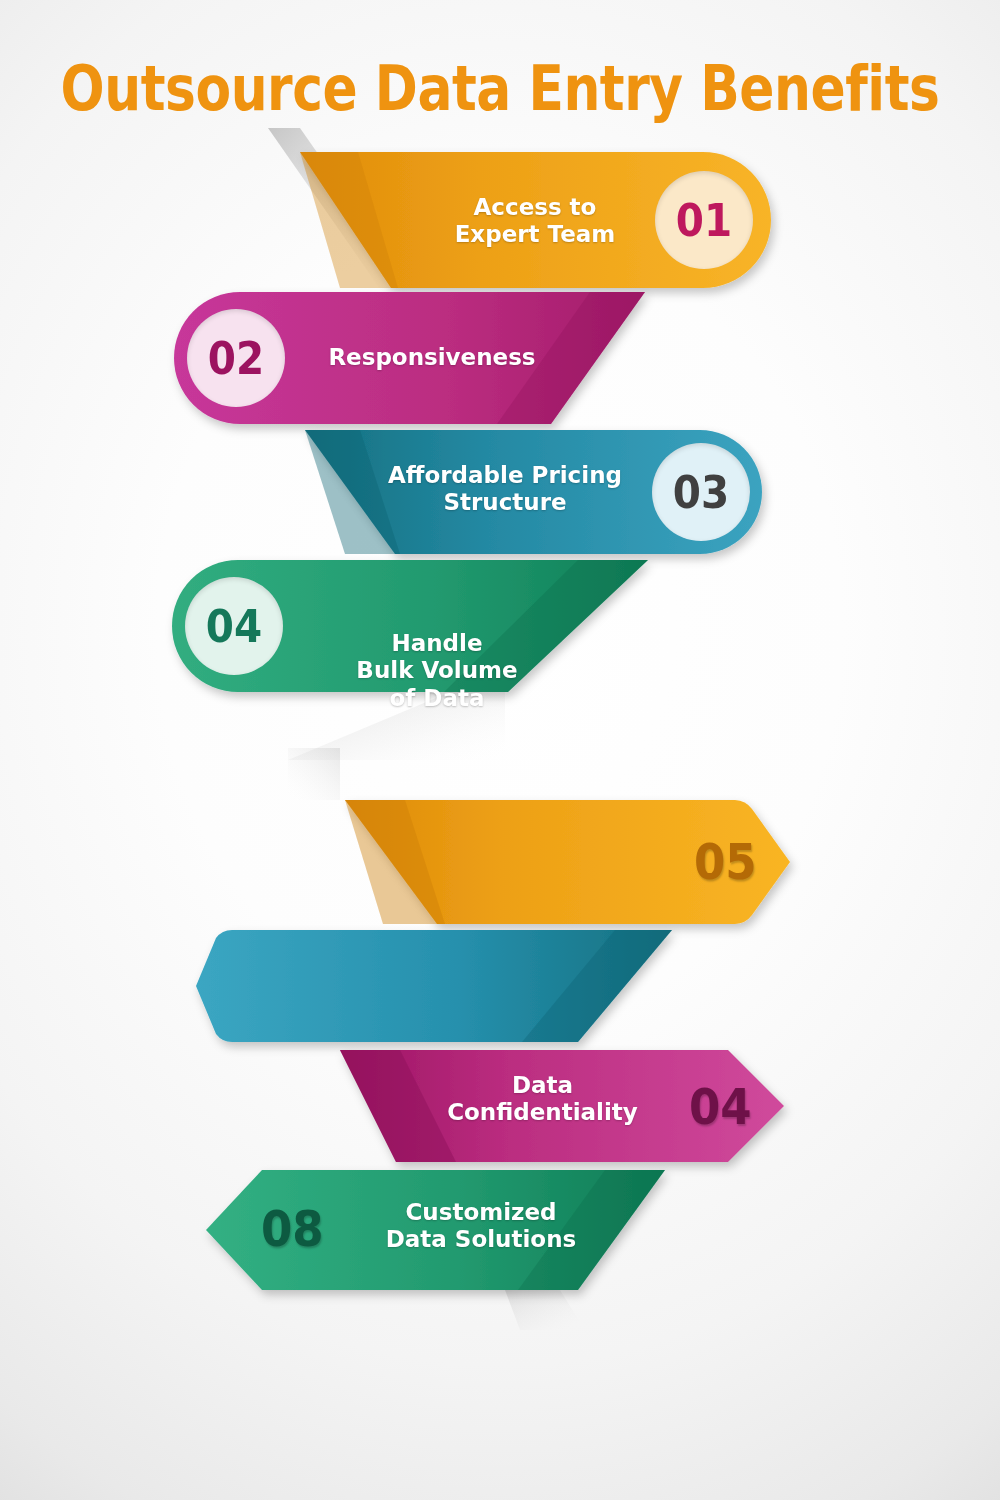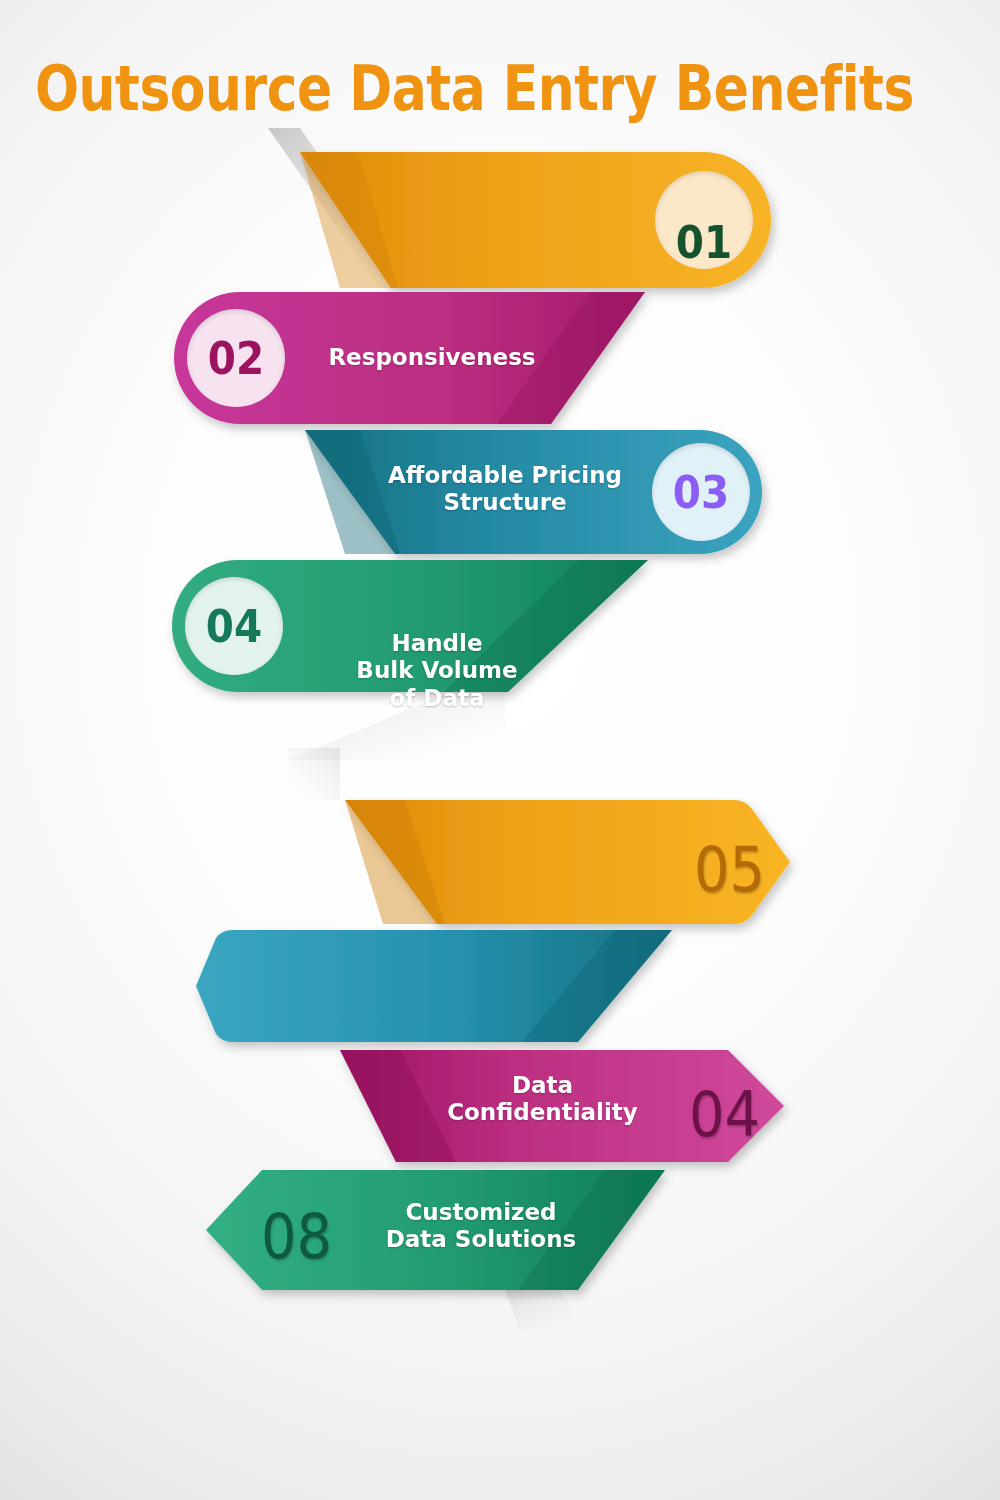--- a/index.html
+++ b/index.html
@@ -15,21 +15,21 @@
     position: relative;
     overflow: hidden;
   }
 
   
   .title-bar {
     position: absolute;
     top: 52px;
     left: 0;
     width: 1000px;
-    text-align: left;
+    text-align: center;
   }
   .title-bar h1 {
     font-family: "DejaVu Sans Condensed", "Liberation Sans Narrow", "Liberation Sans", sans-serif;
     font-size: 62px;
     font-weight: bold;
     letter-spacing: -0.5px;
     color: #ef9310;
     transform: scaleX(0.93);
     white-space: nowrap;
   }
@@ -73,22 +73,22 @@
     font-weight: bold;
     letter-spacing: 0px;
     box-shadow: inset 0 2px 5px rgba(0,0,0,0.13);
   }
 
   
   .num-flat {
     position: absolute;
     z-index: 7;
     font-family: "DejaVu Sans Condensed", "Liberation Sans Narrow", "Liberation Sans", sans-serif;
-    font-size: 62px;
-    font-weight: normal;
+    font-size: 50px;
+    font-weight: bold;
     text-shadow: 1px 2px 2px rgba(0,0,0,0.22);
   }
 </style>
 </head>
 <body>
 
 <div class="title-bar">
   <h1>Outsource Data Entry Benefits</h1>
 </div>
 
@@ -213,36 +213,38 @@
     <path d="M340,1050 L400,1050 L456,1162 L396,1162 Z" fill="#8c0f58" opacity="0.45"></path>
 
     <g filter="url(#bandShadow)">
       <path d="M262,1170
                L665,1170 L578,1290 L262,1290 L206,1230 Z" fill="url(#gGreen2)"></path>
     </g>
     <path d="M605,1170 L665,1170 L578,1290 L518,1290 Z" fill="#0a6b4a" opacity="0.3"></path>
   </svg>
 
   <div class="row" style="left:300px; top:152px; width:470px; height:136px;">
-    <div class="badge" style="left:355px; top:19px; background:#fbe8c8; color:#14532d;align-items:flex-end;">
+    <div class="row-text" style="left:100px; top:42px; width:270px;">Access to
+Expert Team</div>
+    <div class="badge" style="left:355px; top:19px; background:#fbe8c8; color:#be185d;">
       <span>01</span>
     </div>
   </div>
 
   <div class="row" style="left:172px; top:292px; width:473px; height:132px;">
     <div class="badge" style="left:15px; top:17px; background:#f7e2ef; color:#9c1360;">
       <span>02</span>
     </div>
     <div class="row-text" style="left:130px; top:52px; width:260px;">Responsiveness</div>
   </div>
 
   <div class="row" style="left:305px; top:430px; width:457px; height:118px;">
     <div class="row-text" style="left:50px; top:32px; width:300px;">Affordable Pricing
 Structure</div>
-    <div class="badge" style="left:347px; top:13px; background:#e0f1f7; color:#8b5cf6;">
+    <div class="badge" style="left:347px; top:13px; background:#e0f1f7; color:#404040;">
       <span>03</span>
     </div>
   </div>
 
   <div class="row" style="left:172px; top:560px; width:476px; height:116px;">
     <div class="badge" style="left:13px; top:17px; background:#e2f3ec; color:#15785a;">
       <span>04</span>
     </div>
     <div class="row-text" style="left:135px; top:22px; width:260px;margin-top:48px;">Handle
 Bulk Volume

